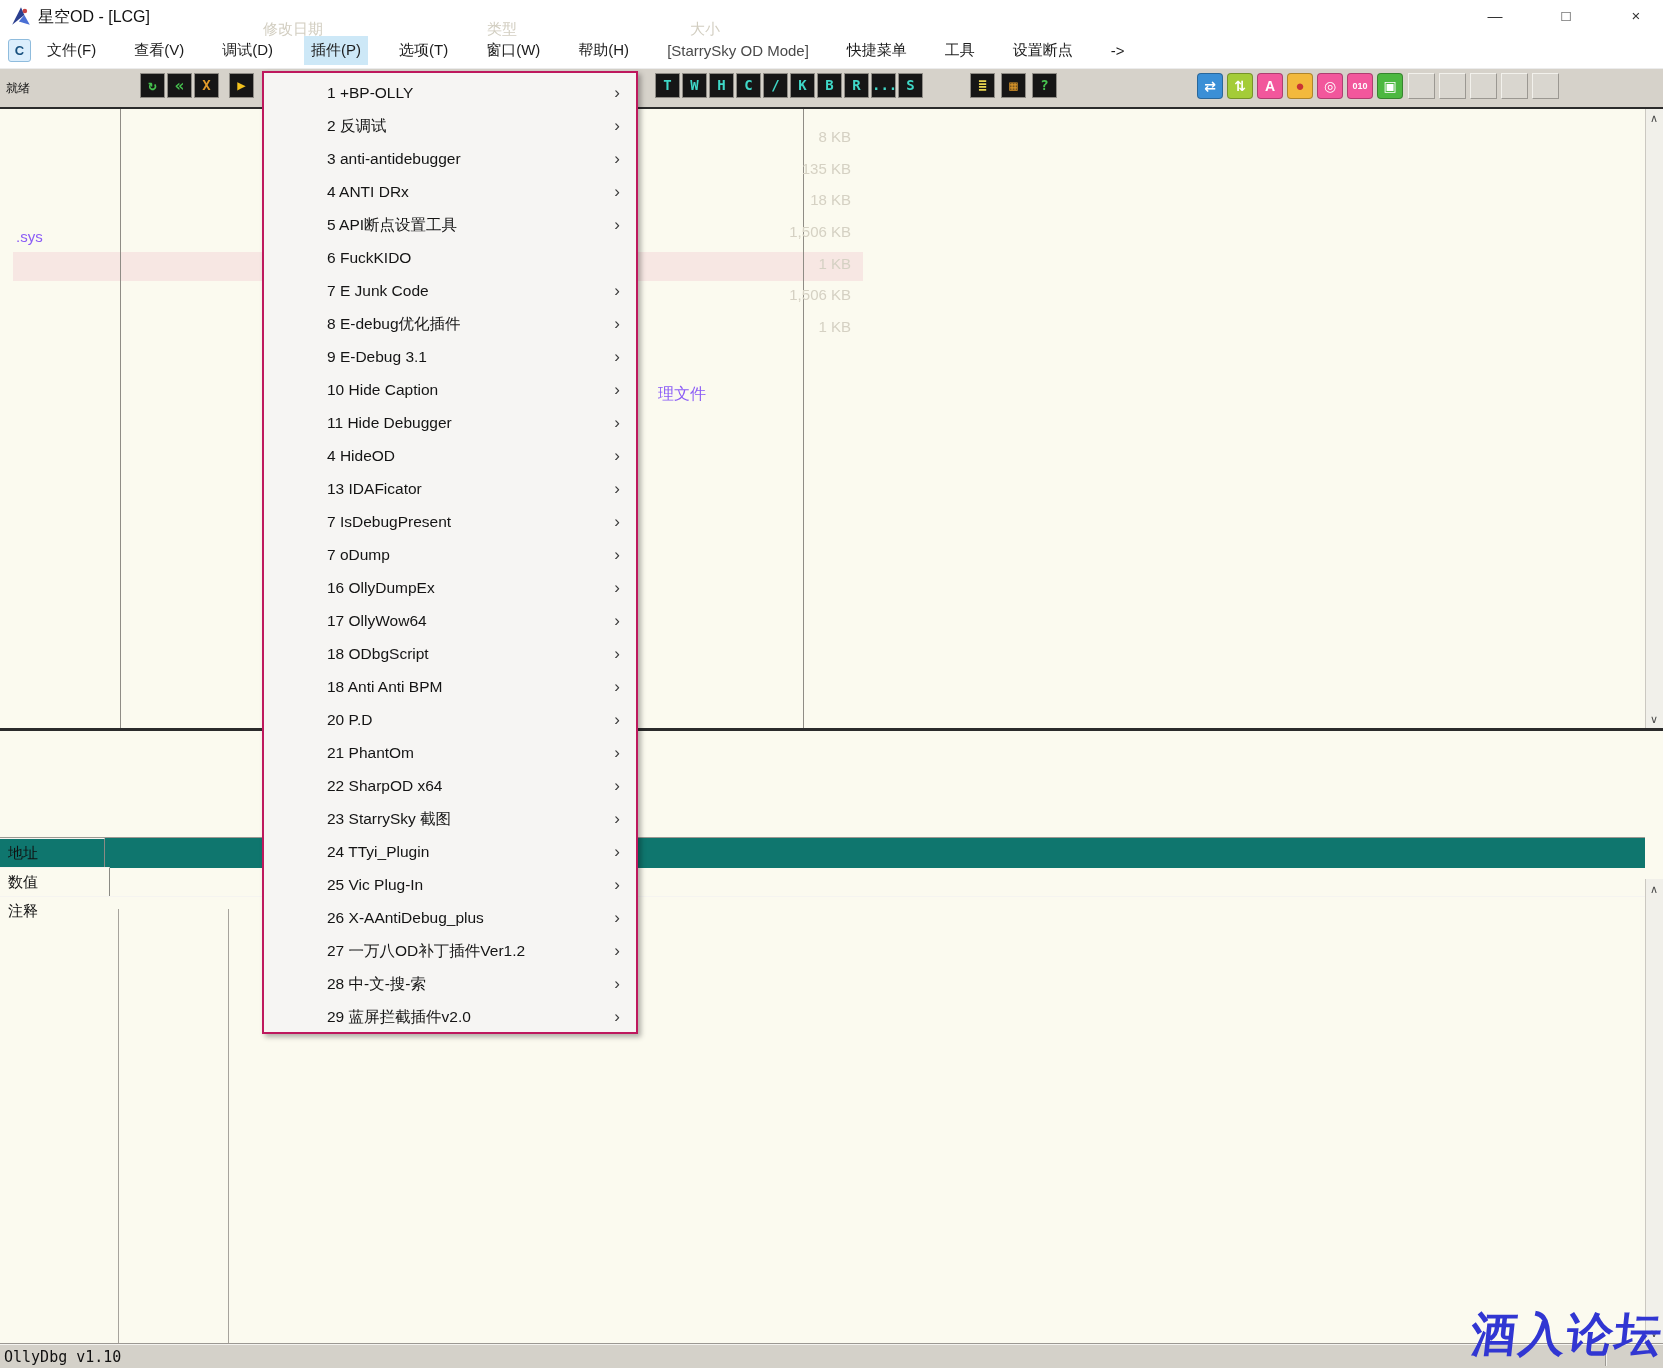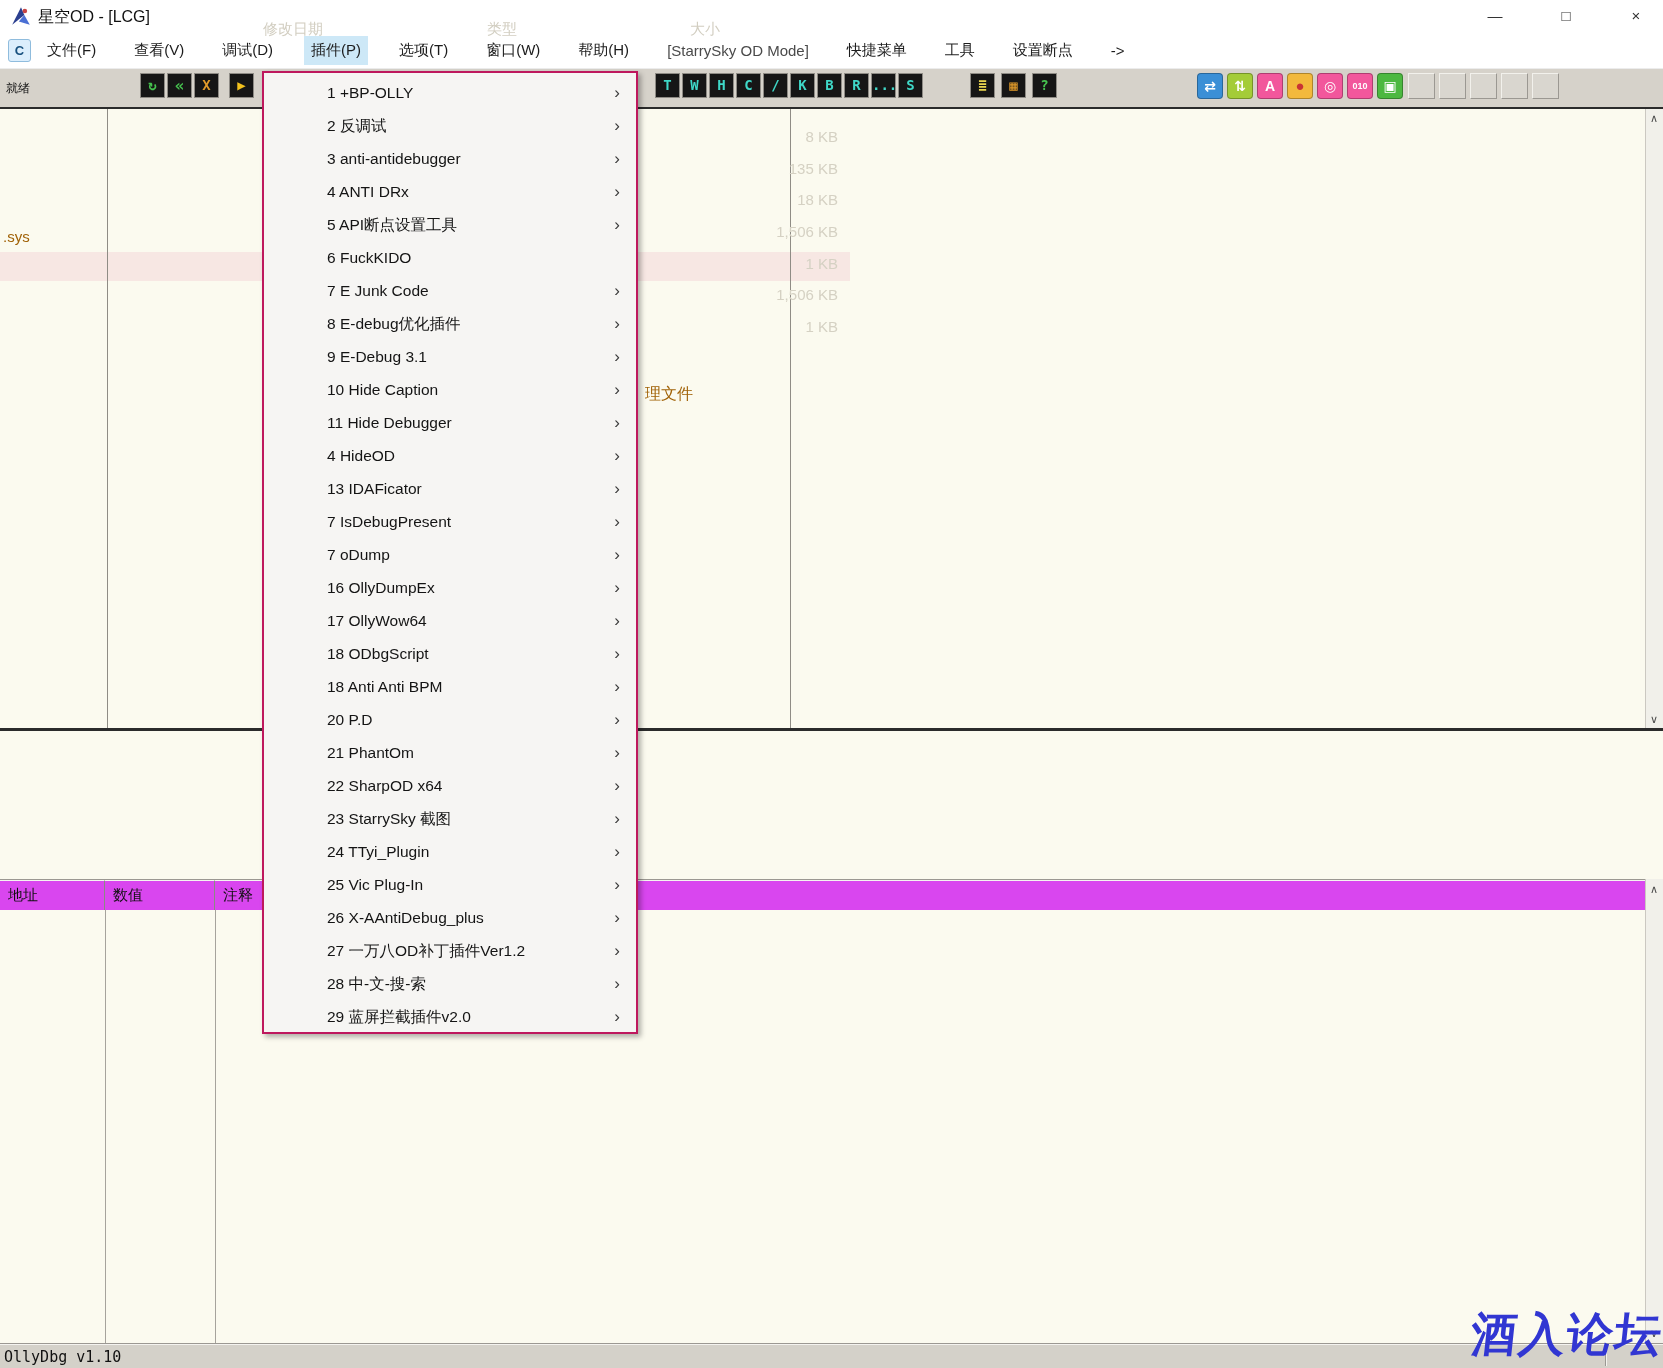--- a/index.html
+++ b/index.html
@@ -35,33 +35,33 @@
   .g-restart{color:#46c24f;} .g-rewind{color:#46c24f;font-size:16px;} .g-x{color:#e09a2a;} .g-run{color:#f2c11e;}
   .btn-fancy{width:26px;height:26px;border-radius:4px;border:1px solid rgba(0,0,0,.28);box-sizing:border-box;
              color:#fff;font-weight:bold;text-align:center;line-height:24px;font-size:14px;}
   .pb1{background:#3a8fd6;} .pb2{background:#a4cc38;} .pb3{background:#f2579c;}
   .pb4{background:#f2b93c;color:#c93434;font-size:15px;}
   .pb5{background:#f2579c;} .pb6{background:#f2579c;font-size:9px;letter-spacing:0;} .pb7{background:#4cb840;}
   .btn-blank{width:27px;height:26px;background:#d9d6cf;border-top:1px solid #f2f1ec;border-left:1px solid #f2f1ec;
              border-right:1px solid #9b9892;border-bottom:1px solid #9b9892;box-sizing:border-box;}
   .hard-line{left:0;width:1663px;background:#2b2b2b;z-index:3;}
   
-  .panel{background:#fbfaef;}
+  .panel{background:#fbfaef;margin-left:13px;}
   .vline{width:1px;background:#8f8c85;z-index:1;}
   .pink-band{left:0;top:252px;width:850px;height:29px;background:#f7e7e3;z-index:1;}
   .ghost-rows{left:0;top:122px;width:838px;z-index:2;pointer-events:none;}
   .grow{position:relative;height:31.7px;}
   .grow span{position:absolute;right:0;top:6px;font-size:15px;color:#d5d1c3;}
-  .ghost-name{font-size:15px;color:#a16207;z-index:2;}
+  .ghost-name{font-size:15px;color:#8b5cf6;z-index:2;}
   
   .sbar{left:1645px;width:18px;background:#f1f0ea;border-left:1px solid #cbc8c1;box-sizing:border-box;z-index:2;}
   .sarrow{left:1645px;width:18px;height:18px;text-align:center;line-height:18px;font-size:11px;color:#4a4a4a;z-index:3;}
   
-  .bp-header{left:0;top:879px;width:1645px;height:30px;background:#d946ef;z-index:2;
-             border-top:1px solid #9b9892;display:flex;}
+  .bp-header{left:0;top:837px;width:1645px;height:30px;background:#0f766e;z-index:2;
+             border-top:1px solid #9b9892;display:flex;flex-direction:column;}
   .bp-cell{height:30px;box-sizing:border-box;border-top:1px solid #f5f4f0;border-right:1px solid #8a8a84;
            font-size:15px;color:#111;line-height:28px;padding-left:8px;}
   
   .statusbar{left:0;top:1343px;width:1663px;height:25px;background:#d4d1c9;z-index:5;
              border-top:1px solid #9b9892;box-shadow:inset 0 1px 0 #f4f3ef;}
   .status-text{left:4px;top:4px;font-size:15px;color:#111;font-family:"DejaVu Sans Mono",monospace;}
   .status-div{left:1605px;top:1346px;width:1px;height:20px;background:#9b9892;box-shadow:1px 0 0 #f4f3ef;z-index:6;}
   
   .watermark{right:0;bottom:2px;font-size:46px;font-weight:bold;color:#3136d2;z-index:40;
              transform:skewX(-6deg);letter-spacing:2px;}

